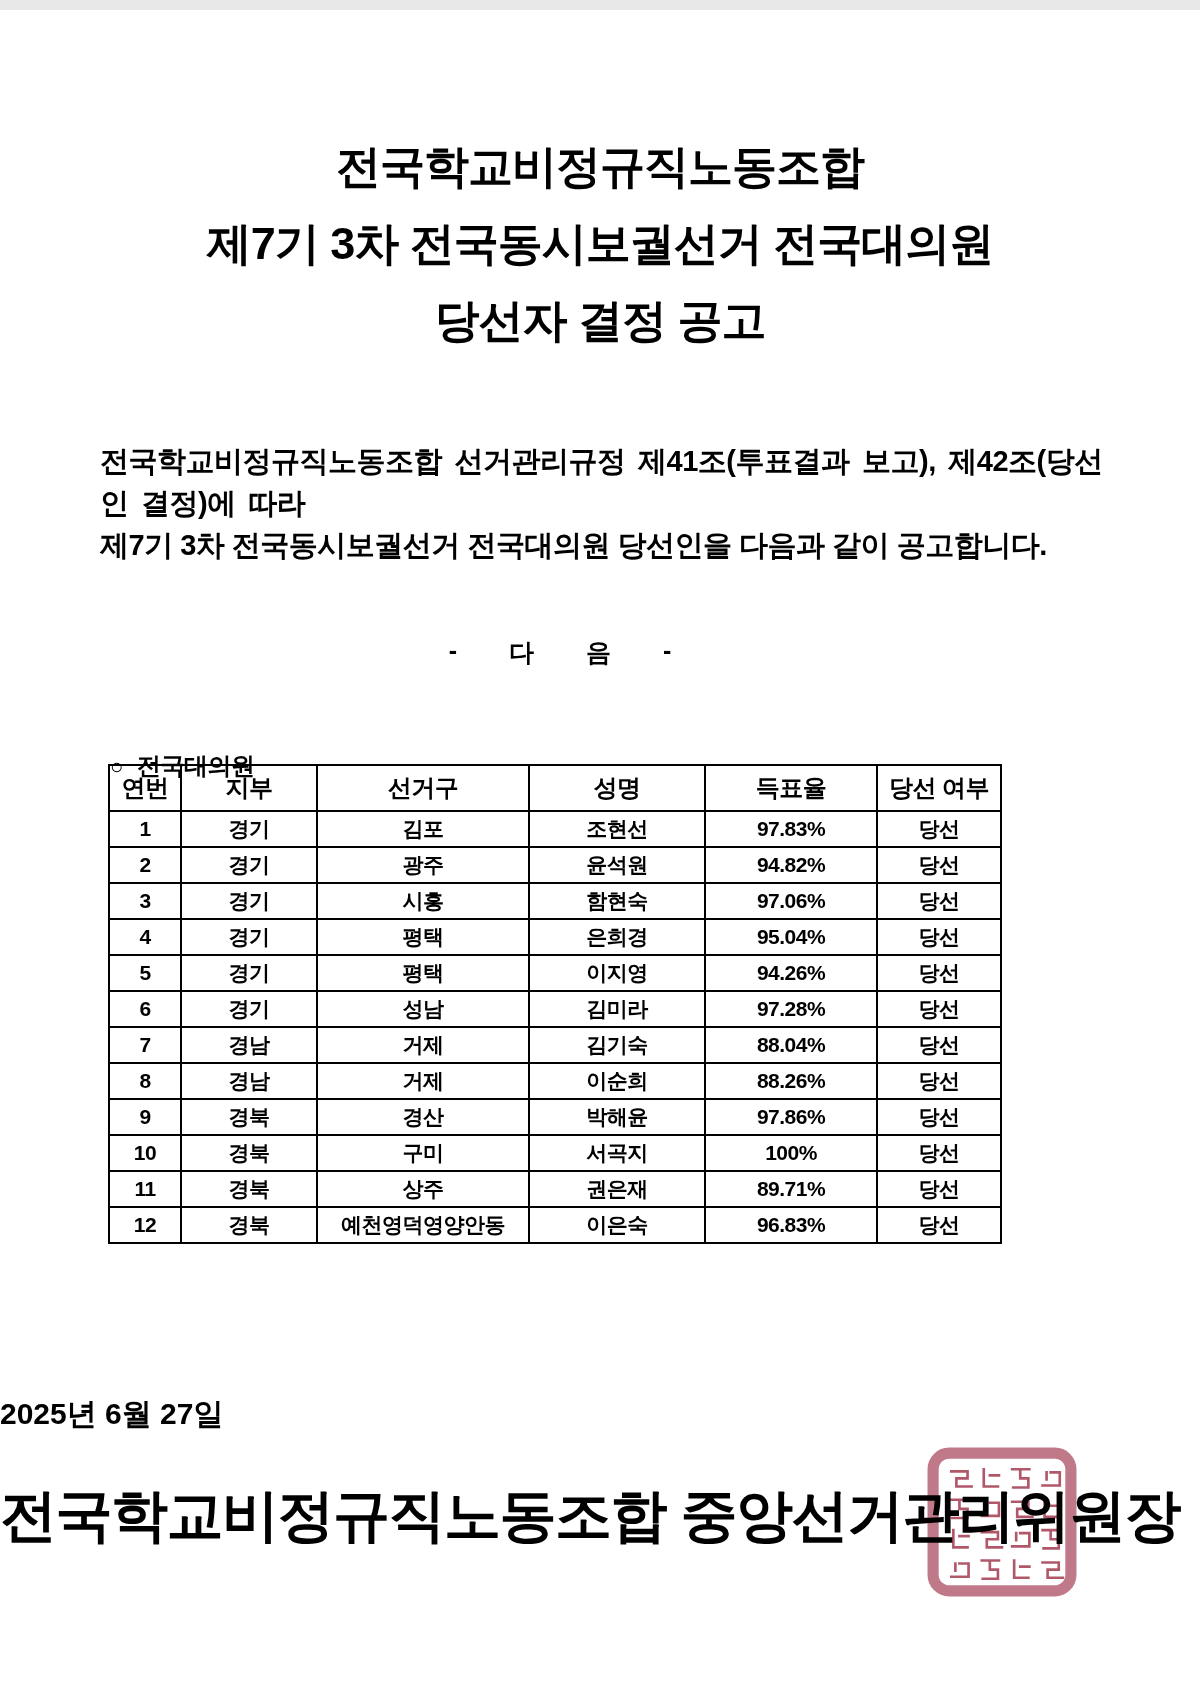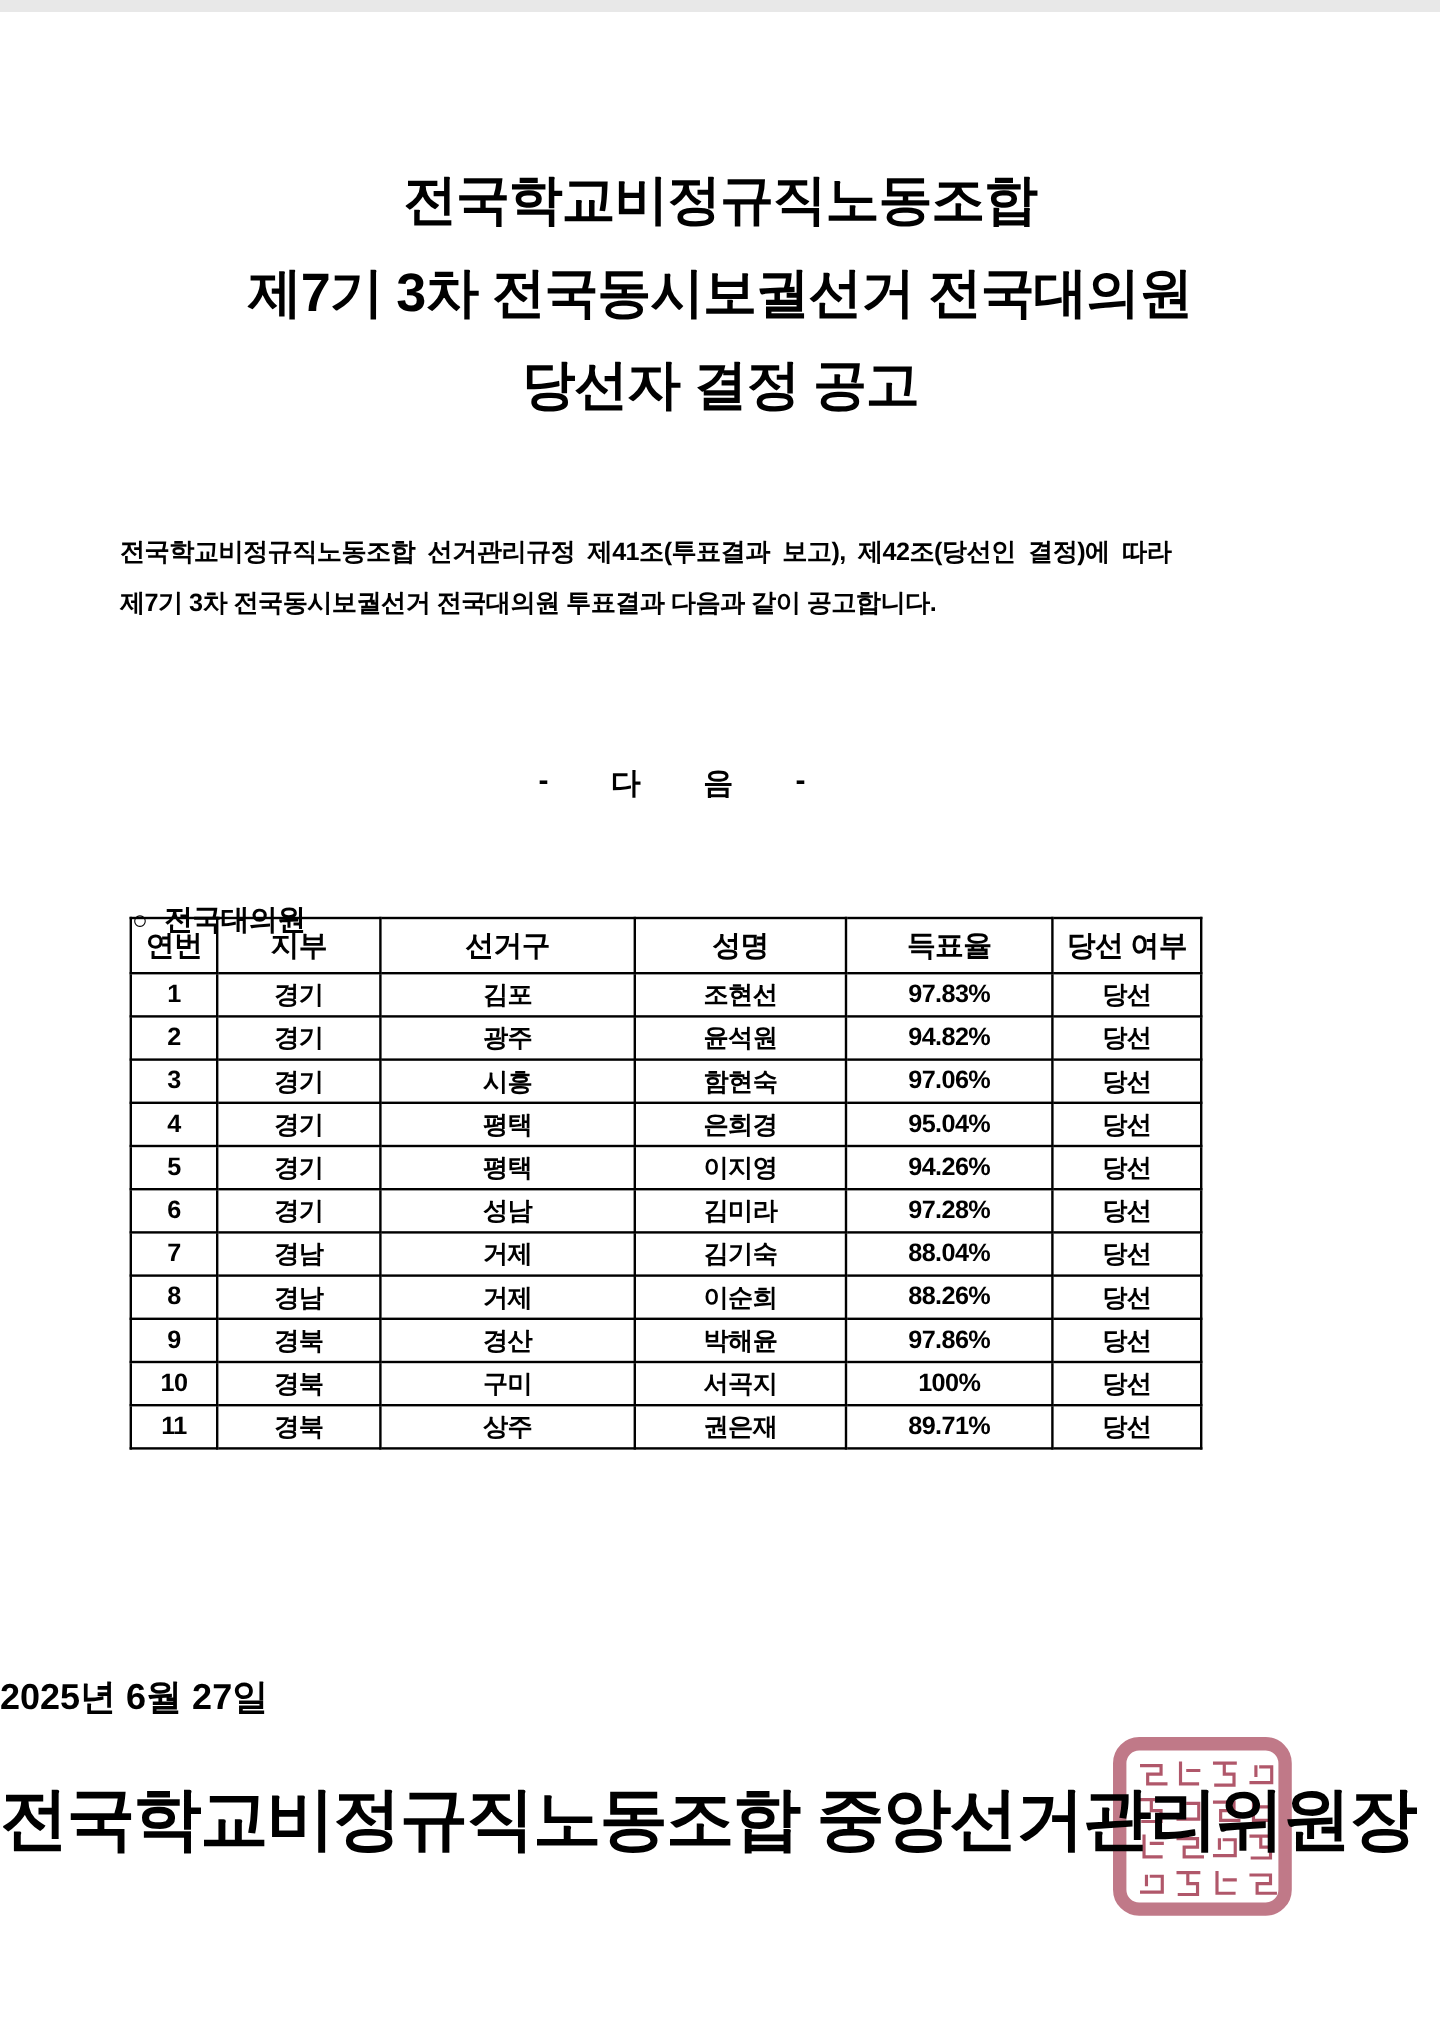--- a/index.html
+++ b/index.html
@@ -26,21 +26,21 @@
     font-size: 45px;
     line-height: 77px;
     font-weight: 700;
     letter-spacing: -1px;
   }
   .intro {
     position: absolute;
     top: 430px;
     left: 100px;
     width: 1010px;
-    font-size: 21px;
+    font-size: 29px;
     line-height: 42px;
     font-weight: 700;
     letter-spacing: -0.5px;
   }
   .intro .intro-line1 { word-spacing: 5px; }
   .divider-row {
     position: absolute;
     top: 626px;
     left: 0;
     width: 1120px;
@@ -120,21 +120,21 @@
 <div class="page">
 
   <div class="doc-title">
     <div>전국학교비정규직노동조합</div>
     <div>제7기 3차 전국동시보궐선거 전국대의원</div>
     <div>당선자 결정 공고</div>
   </div>
 
   <div class="intro">
     <div class="intro-line1">전국학교비정규직노동조합 선거관리규정 제41조(투표결과 보고), 제42조(당선인 결정)에 따라</div>
-    <div class="intro-line2">제7기 3차 전국동시보궐선거 전국대의원 투표결과 다음과 같이 공고합니다.</div>
+    <div class="intro-line2">제7기 3차 전국동시보궐선거 전국대의원 당선인을 다음과 같이 공고합니다.</div>
   </div>
 
   <div class="divider-row">
     <span>-</span>
     <span>다</span>
     <span>음</span>
     <span>-</span>
   </div>
 
   <div class="section-heading">
@@ -241,20 +241,28 @@
         <td>서곡지</td>
         <td>100%</td>
         <td>당선</td>
       </tr>
       <tr>
         <td>11</td>
         <td>경북</td>
         <td>상주</td>
         <td>권은재</td>
         <td>89.71%</td>
+        <td>당선</td>
+      </tr>
+      <tr>
+        <td>12</td>
+        <td>경북</td>
+        <td>예천영덕영양안동</td>
+        <td>이은숙</td>
+        <td>96.83%</td>
         <td>당선</td>
       </tr>
     </tbody>
   </table>
 
   <div class="doc-date">2025년 6월 27일</div>
 
   <svg class="stamp" viewBox="0 0 150 150" xmlns="http://www.w3.org/2000/svg" aria-hidden="true">
     <defs>
       <path id="sg1" d="M3,5 h16 v7 h-11 v8 h15"></path>

